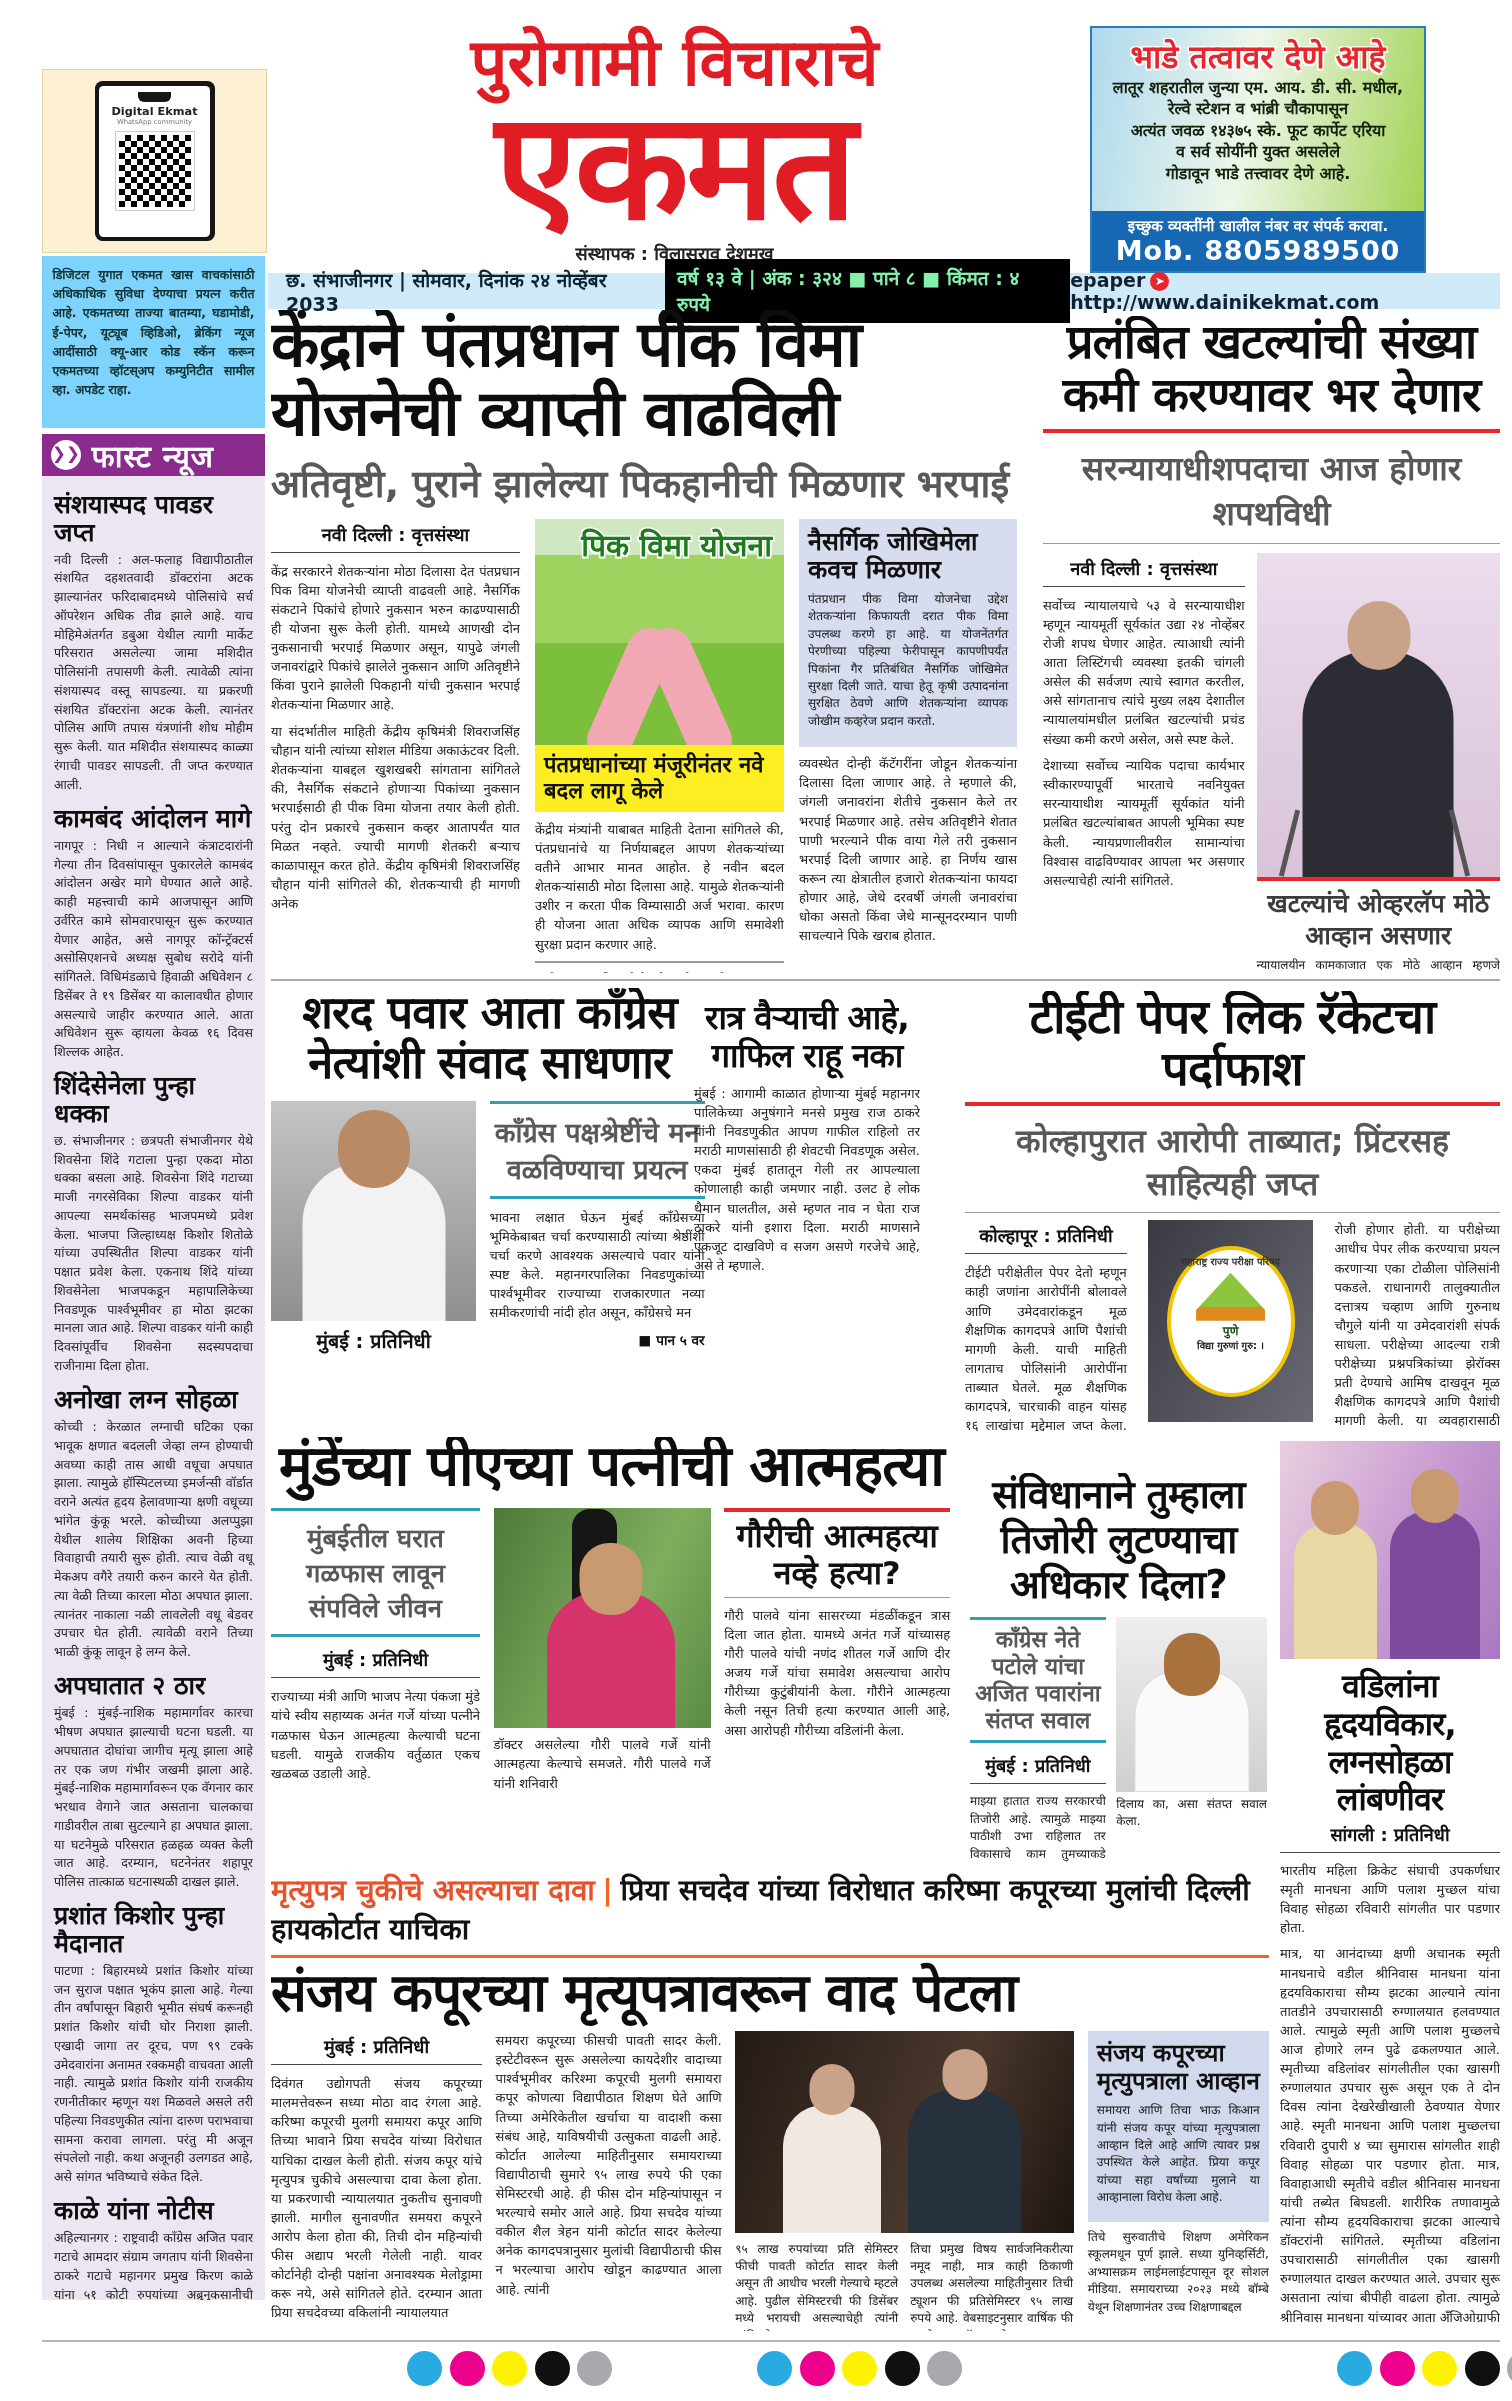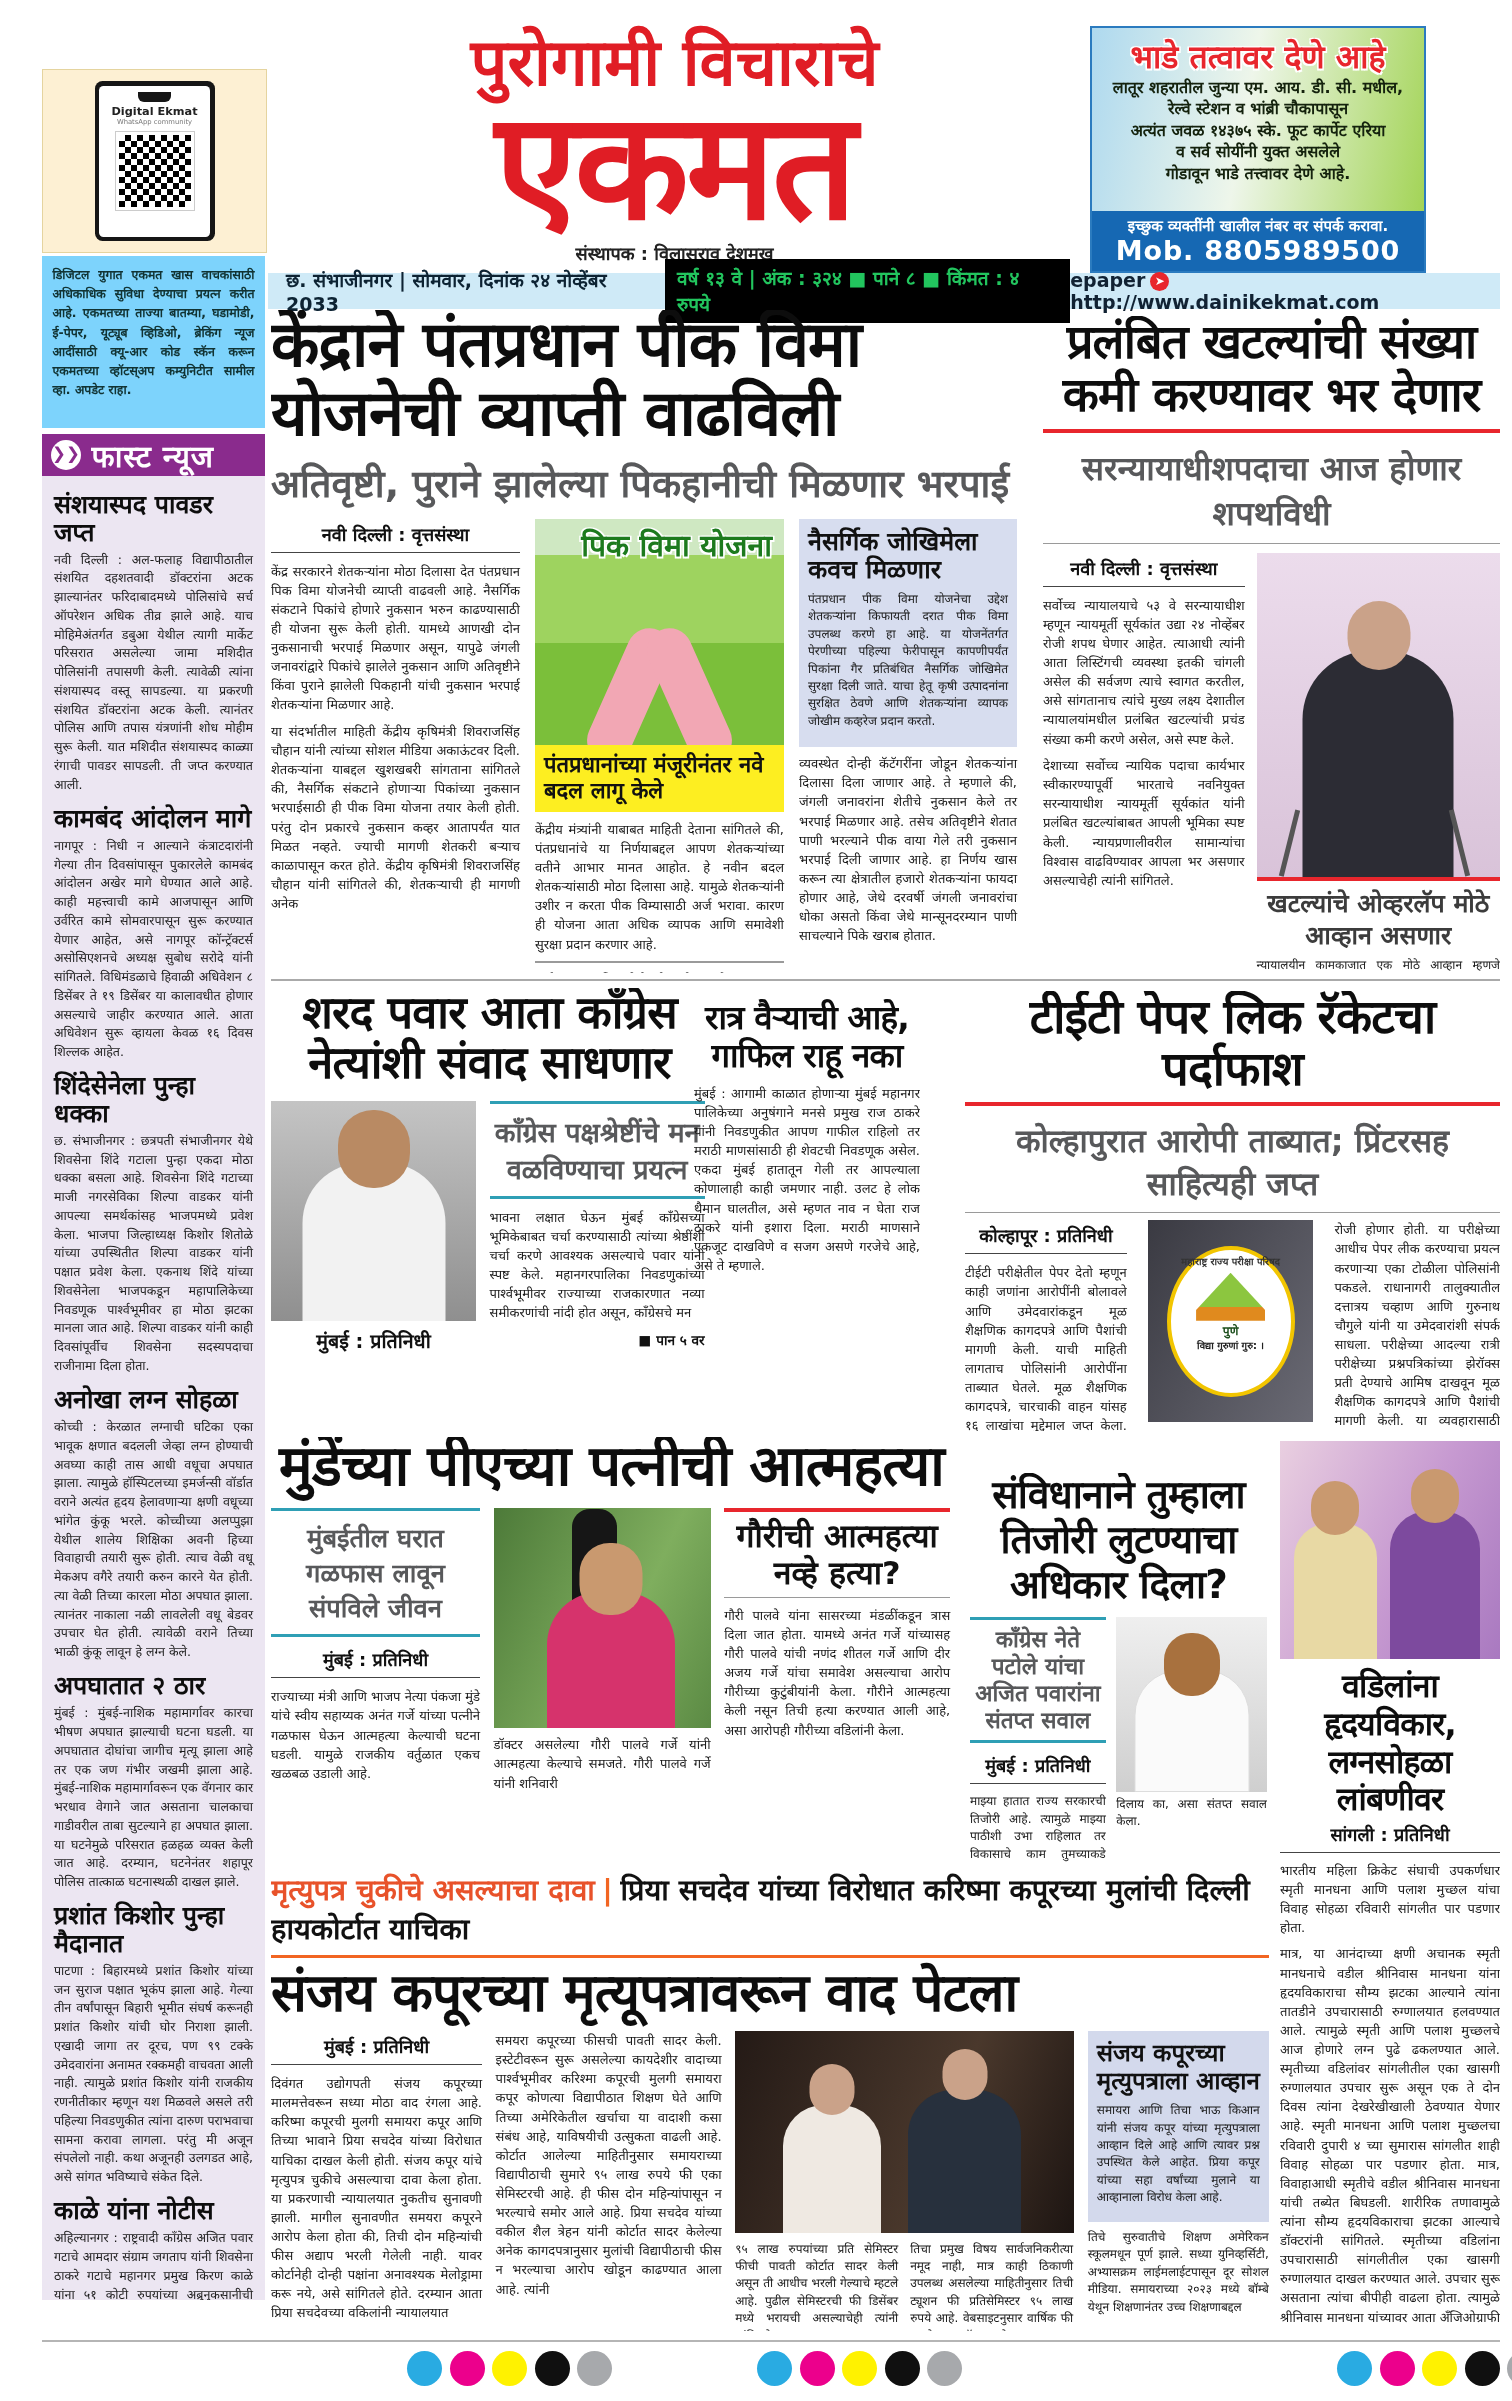--- a/index.html
+++ b/index.html
@@ -35,21 +35,21 @@
   #ad-box{left:1090px;top:25.6px;width:336px;height:247px;border:2.3px solid #2b7bbf;box-sizing:border-box;
           background:linear-gradient(100deg,#aed9ef 0%,#eef6ea 45%,#9fd24f 100%);text-align:center}
   #ad-title{font-size:32px;font-weight:bold;color:#e8262d;padding-top:6px;
             text-shadow:-1.5px -1.5px 0 #fff,1.5px -1.5px 0 #fff,-1.5px 1.5px 0 #fff,1.5px 1.5px 0 #fff}
   .ad-line{font-size:16px;font-weight:bold;color:#14220d;line-height:1.35}
   #ad-bar{position:absolute;left:0;bottom:0;width:100%;background:#1668b3;color:#fff;padding:4.5px 0}
   #ad-contact{font-size:15px;font-weight:bold}
   #ad-mob{font-size:27px;font-weight:bold;letter-spacing:0.8px}
   #dateline{left:268px;top:273px;width:1232px;height:36px;background:#cfeaf7;display:flex;align-items:center;justify-content:space-between;padding:0 18px;box-sizing:border-box}
   #dl-edition{font-size:19px;font-weight:bold;color:#0d2333}
-  #dl-issue{background:#000;color:#22c55e;font-size:19px;font-weight:bold;padding:6px 12px}
+  #dl-issue{background:#000;color:#86efac;font-size:19px;font-weight:bold;padding:6px 12px}
   #dl-epaper{font-size:19px;font-weight:bold;color:#123}
   .epaper-ic{display:inline-block;width:19.6px;height:19.6px;border-radius:50%;background:#e8262d;color:#fff;font-size:12px;line-height:19.6px;text-align:center;vertical-align:middle;margin:0 4.5px}
 
   
   #fastnews-hd{left:42px;top:434px;width:223px;height:42px;background:#8a2b8d;color:#fff;display:flex;align-items:center;gap:10.5px;padding-left:9px;box-sizing:border-box}
   #fastnews-hd .circ{width:30px;height:30px;border-radius:50%;background:#fff;color:#8a2b8d;font-size:16.6px;font-weight:bold;text-align:center;line-height:27px}
   #fastnews-hd .t{font-size:30px;font-weight:bold;letter-spacing:0.8px}
   #fastnews-list{left:42px;top:476px;width:223px;height:1824px;background:#ece6f2;padding:10.5px 12px;box-sizing:border-box;overflow:hidden}
   .fn-item h3{margin:4.5px 0 4.5px 0;font-size:25px;line-height:1.1;color:#0d0d0d}
   .fn-item p{font-size:12.5px;line-height:1.5;text-align:justify;color:#1c1c1c;margin-bottom:10.5px}

